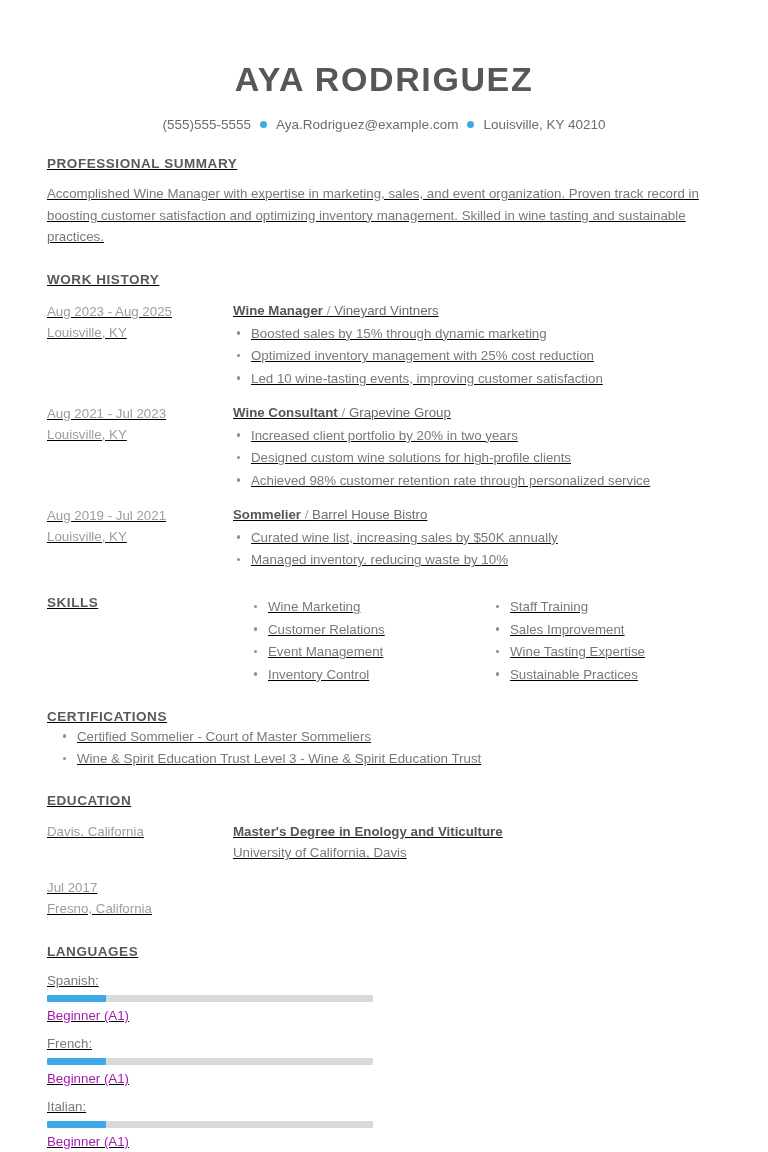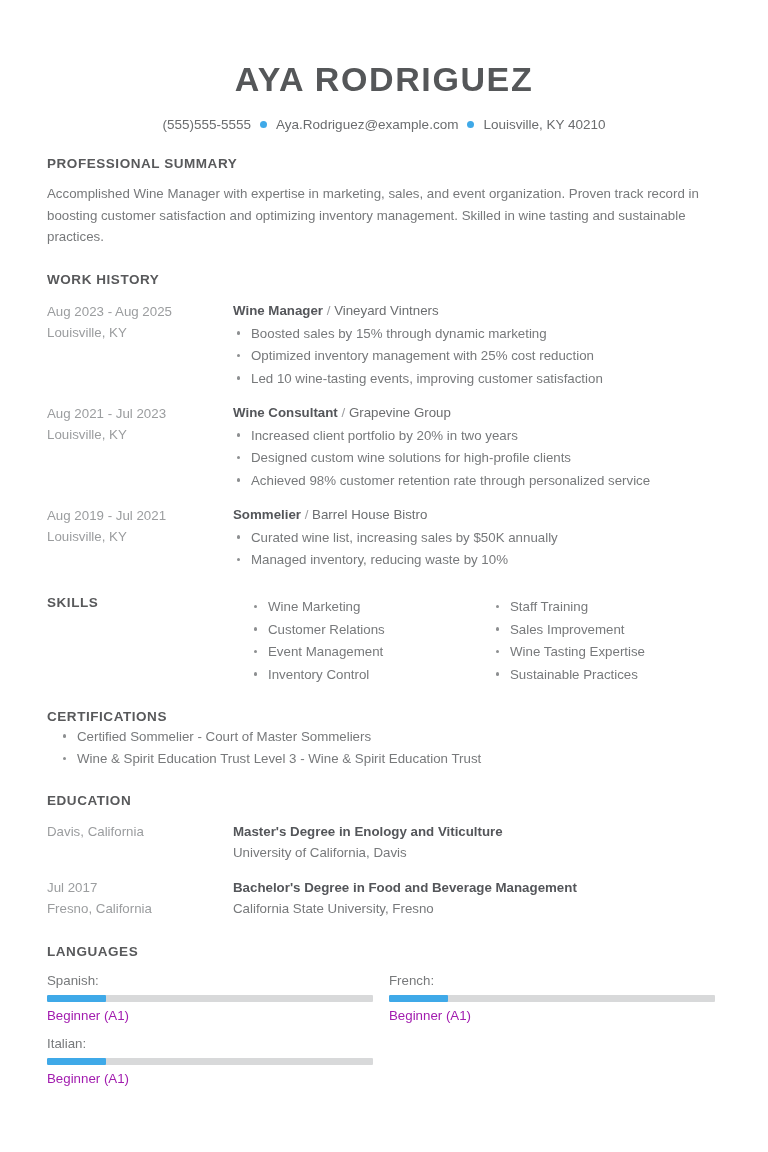--- a/index.html
+++ b/index.html
@@ -34,21 +34,21 @@
   }
 
   
   .sec-head {
     font-size:13.5px;
     font-weight:bold;
     letter-spacing:0.55px;
     color:#58595b;
     text-transform:uppercase;
   }
-  .sec { margin-top:24px; }
+  .sec { margin-top:24px;text-decoration:underline; }
 
   
   .summary {
     margin-top:12px;
     font-size:13.3px;
     line-height:1.63;
     color:#77797b;
   }
 
   
@@ -90,21 +90,21 @@
   .edu-row { display:flex; margin-top:14px; }
   .edu-date { width:186px; flex:0 0 186px; font-size:13.3px; line-height:1.57; color:#9b9d9f; }
   .edu-body { flex:1; font-size:13.3px; line-height:1.57; }
   .edu-deg { font-weight:bold; color:#54565a; }
   .edu-school { color:#77797b; }
 
   
   .lang-grid {
     margin-top:12px;
     display:flex; flex-wrap:wrap;
-    column-gap:16px; row-gap:8px;
+    column-gap:16px; row-gap:8px;flex-direction:column;
   }
   .lang-item { width:326px; }
   .lang-name { font-size:13.3px; color:#77797b; line-height:1.5; }
   .lang-bar {
     height:7px; background:#d8d9da; border-radius:1px;
     margin-top:4px; margin-bottom:4px; overflow:hidden;
   }
   .lang-fill { height:100%; background:#3fa9e8; border-radius:1px; }
   .lang-level { font-size:13.3px; color:#a21caf; line-height:1.5; }
 </style>
@@ -226,24 +226,20 @@
         <div class="edu-deg">Master's Degree in Enology and Viticulture</div>
         <div class="edu-school">University of California, Davis</div>
       </div>
     </div>
 
     <div class="edu-row">
       <div class="edu-date">
         <div>Jul 2017</div>
         <div>Fresno, California</div>
       </div>
-      <div class="edu-body">
-        <div class="edu-deg">Bachelor's Degree in Food and Beverage Management</div>
-        <div class="edu-school">California State University, Fresno</div>
-      </div>
     </div>
   </div>
 
   <div class="sec">
     <div class="sec-head">LANGUAGES</div>
     <div class="lang-grid">
 
       <div class="lang-item">
         <div class="lang-name">Spanish:</div>
         <div class="lang-bar">

